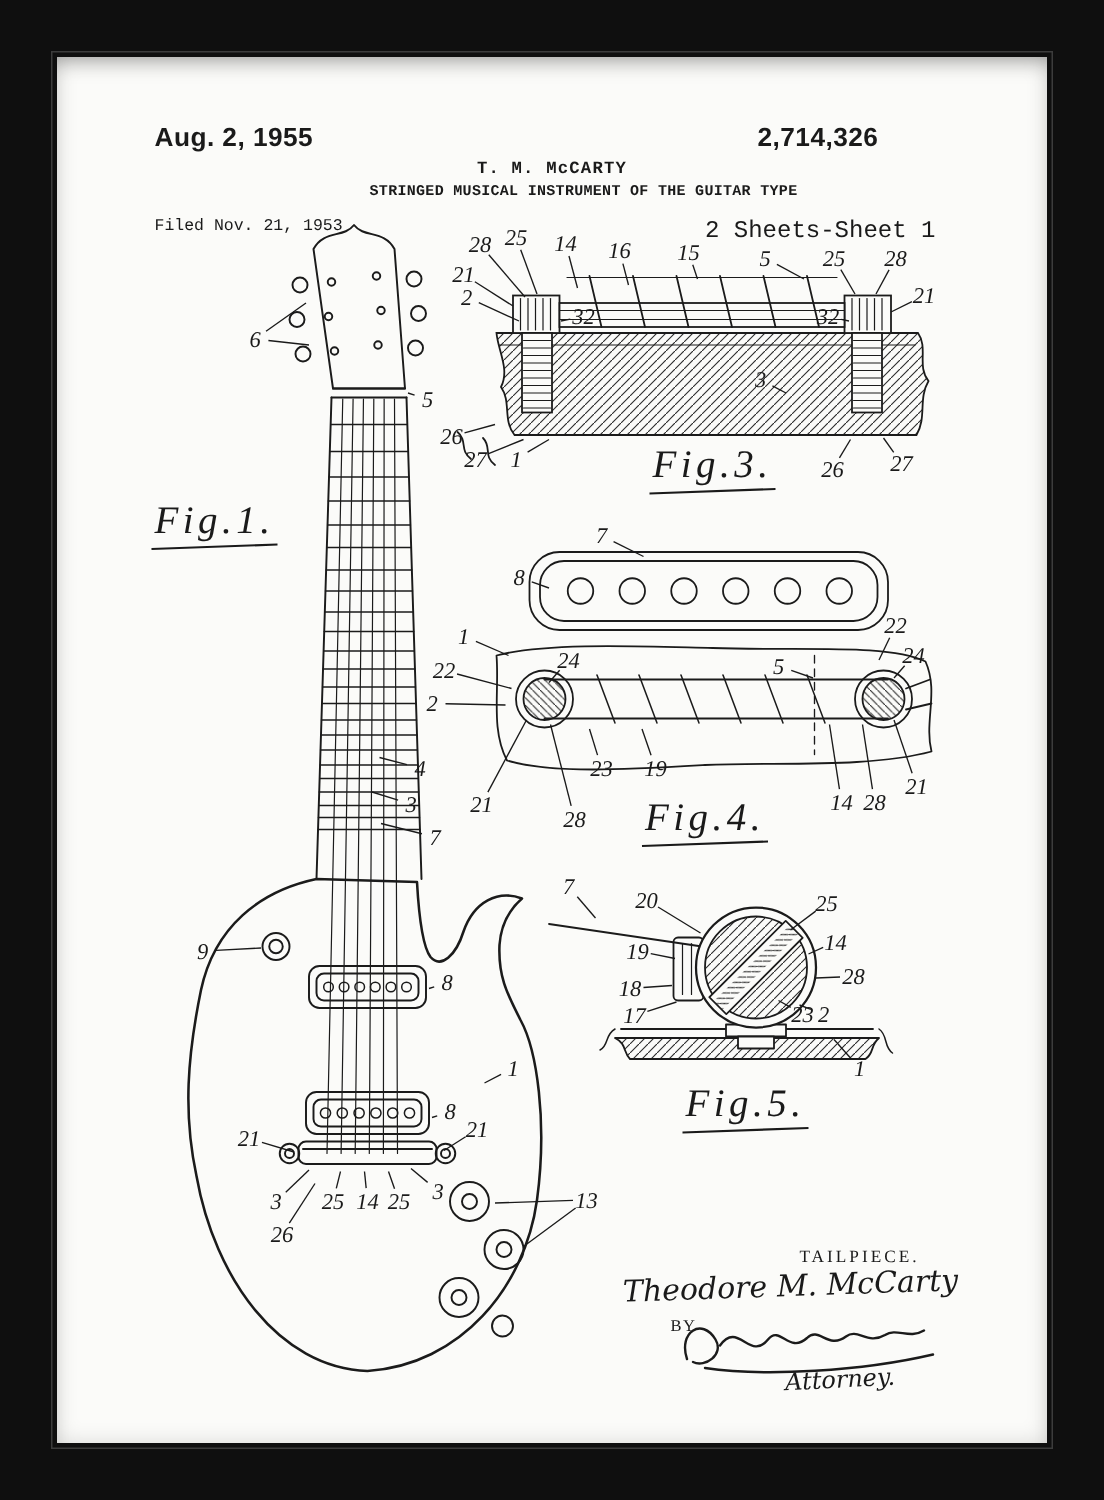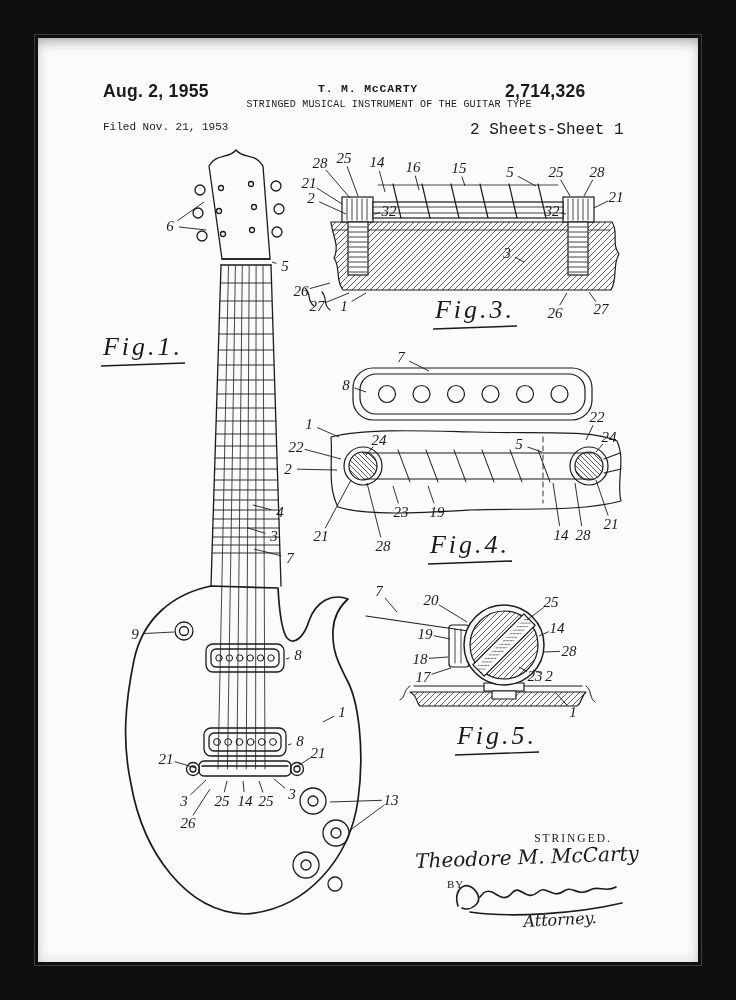--- a/index.html
+++ b/index.html
@@ -5,25 +5,25 @@
   html,body{margin:0;padding:0;background:#777;}
   .poster{position:relative;width:736px;height:1000px;background:#0f0f0f;overflow:hidden;
           font-family:"Liberation Serif",serif;}
   .frame-lip{position:absolute;left:34px;top:34px;right:34px;bottom:34px;
              border:1px solid #3c3c3c;}
   .page{position:absolute;left:38px;top:38px;width:660px;height:924px;background:#fbfbf9;
         box-shadow:inset 0 10px 16px -10px rgba(0,0,0,.40), inset 0 0 14px rgba(0,0,0,.14);}
   .art{position:absolute;left:0;top:0;width:736px;height:1000px;}
   .hdr,.sig{position:absolute;color:#1a1a1a;white-space:nowrap;}
   .big-bold{font-family:Liberation Sans, sans-serif;font-weight:bold;font-size:17.5px;letter-spacing:.3px;}
-  .mono{font-family:"Liberation Mono",monospace;}
+  .mono{font-family:"Liberation Mono",monospace;margin-top:24px;}
   .inv-name{left:94px;width:548px;text-align:center;top:82px;font-weight:bold;font-size:11.5px;letter-spacing:.8px;}
   .date{left:103px;top:81px;}
   .pnum{left:505px;width:100px;text-align:left;top:81px;}
-  .title-line{left:94px;width:590px;text-align:center;font-weight:normal;font-size:10px;letter-spacing:.2px;}
+  .title-line{left:94px;width:590px;text-align:center;font-weight:bold;font-size:10px;letter-spacing:.2px;}
   .t1{top:99px;} .t2{top:111px;}
   .filed{left:103px;top:121px;font-size:11px;}
   .sheet{left:470px;width:146px;text-align:right;top:121px;font-size:16px;}
   .inventor-label{left:503px;width:140px;text-align:center;top:832px;font-size:11.5px;letter-spacing:2px;}
   .sig-name{left:402px;width:250px;text-align:center;top:845px;font-family:"DejaVu Serif",serif;
             font-style:italic;font-size:20px;transform:rotate(-2deg);}
   .by{left:447px;top:878px;font-size:11px;font-weight:normal;letter-spacing:1px;}
   .attorney{left:480px;width:160px;text-align:center;top:910px;font-family:"DejaVu Serif",serif;
             font-style:italic;font-size:16px;transform:rotate(-3deg);}
 </style>
@@ -417,17 +417,17 @@
       </g>
   </svg>
 
   <div class="hdr date big-bold">Aug. 2, 1955</div>
   <div class="hdr inv-name mono">T. M. McCARTY</div>
   <div class="hdr pnum big-bold">2,714,326</div>
   <div class="hdr title-line t1 mono">STRINGED MUSICAL INSTRUMENT OF THE GUITAR TYPE</div>
   <div class="hdr filed mono">Filed Nov. 21, 1953</div>
   <div class="hdr sheet mono">2 Sheets-Sheet 1</div>
 
-  <div class="sig inventor-label">STRINGED.</div>
+  <div class="sig inventor-label">TAILPIECE.</div>
   <div class="sig sig-name">Theodore M. McCarty</div>
   <div class="sig by">BY</div>
   <div class="sig attorney">Attorney.</div>
 </div>
 
 </body></html>

